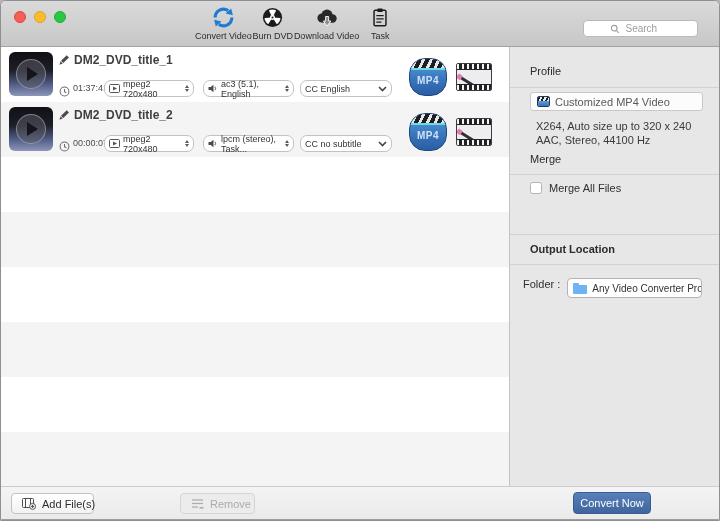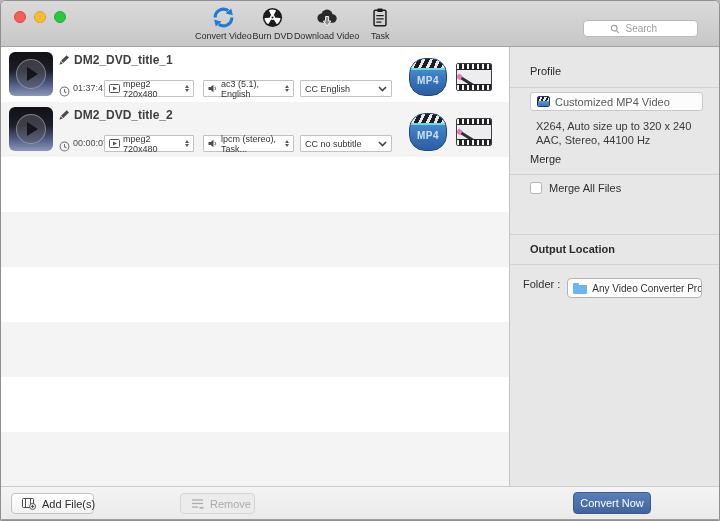--- a/index.html
+++ b/index.html
@@ -47,21 +47,21 @@
     width:30px;height:30px;border-radius:50%;background:rgba(90,90,100,.55);
     border:1px solid rgba(200,200,210,.5);display:flex;align-items:center;justify-content:center;
   }
   .play-tri{width:0;height:0;border-left:11px solid #14141a;border-top:7px solid transparent;border-bottom:7px solid transparent;margin-left:3px;}
   .edit-pencil{position:absolute;left:56px;top:6px;}
   .row-title{position:absolute;left:73px;top:6px;font-size:12px;font-weight:bold;color:#404040;}
   .clock{position:absolute;left:58px;top:36px;}
   .duration{position:absolute;left:72px;top:36px;font-size:9px;color:#4c4c4c;}
   .select{
     position:absolute;top:33px;height:17px;background:#fff;border:1px solid #c2c2c2;
-    border-radius:1px;display:flex;align-items:center;gap:3px;padding:0 4px;
+    border-radius:7px;display:flex;align-items:center;gap:3px;padding:0 4px;
     font-size:9px;color:#333;cursor:default;
   }
   .sel-video{left:103px;width:90px;}
   .sel-audio{left:202px;width:91px;}
   .sel-sub{left:299px;width:92px;}
   .stepper{margin-left:auto;display:flex;flex-direction:column;gap:1px;align-items:center;}
   .tri-up{width:0;height:0;border-left:2.5px solid transparent;border-right:2.5px solid transparent;border-bottom:3.5px solid #5a5a5a;}
   .tri-down{width:0;height:0;border-left:2.5px solid transparent;border-right:2.5px solid transparent;border-top:3.5px solid #5a5a5a;}
   .chev{margin-left:auto;}
   .mp4-icon{

